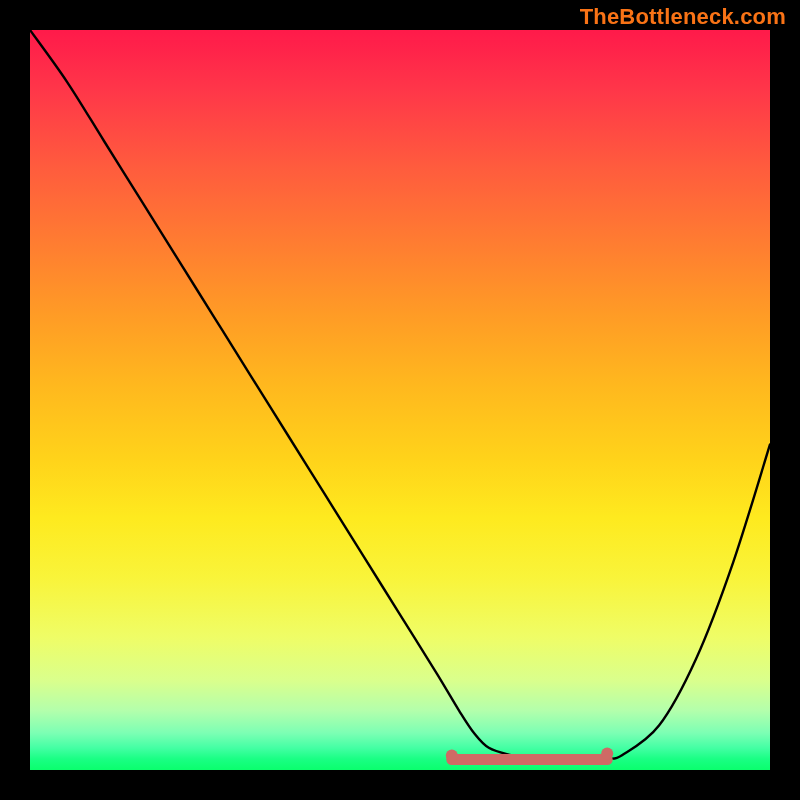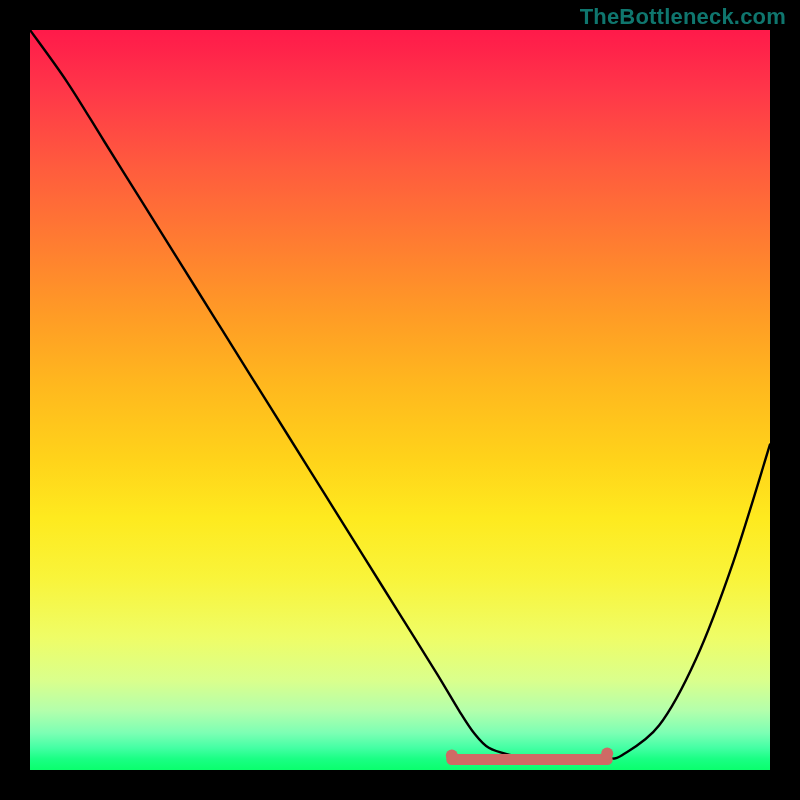--- a/index.html
+++ b/index.html
@@ -14,21 +14,21 @@
   .frame {
     position: relative;
     width: 800px;
     height: 800px;
     background: #000;
   }
   .watermark {
     position: absolute;
     top: 4px;
     right: 14px;
-    color: #0f766e;
+    color: #f97316;
     font-size: 22px;
     font-weight: 600;
     letter-spacing: 0.2px;
     z-index: 20;
   }
   .plot {
     position: absolute;
     left: 30px;
     top: 30px;
     width: 740px;

